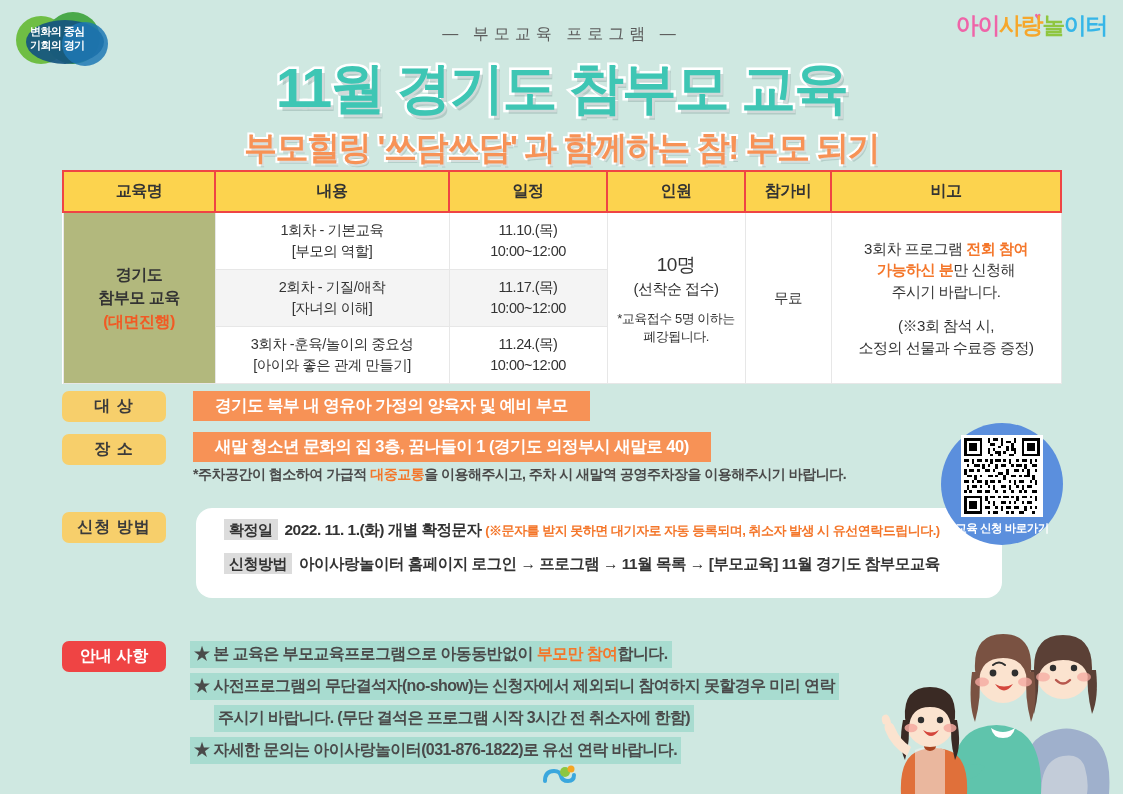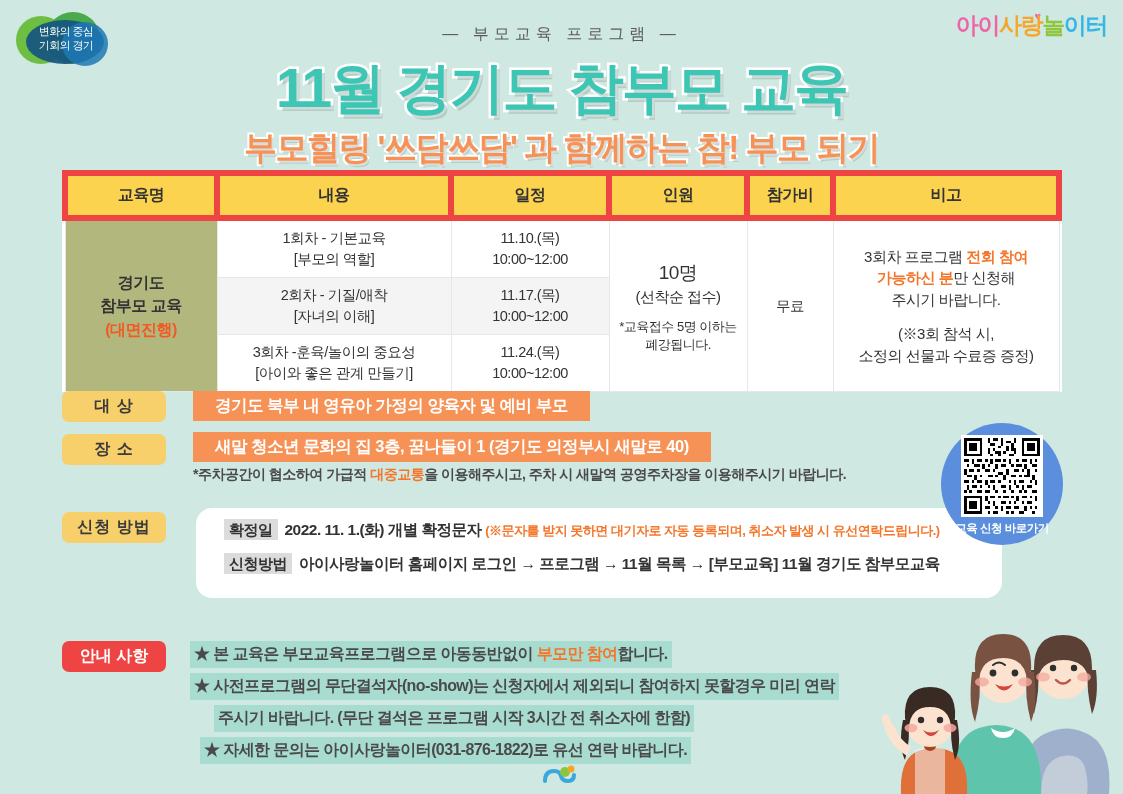--- a/index.html
+++ b/index.html
@@ -12,22 +12,22 @@
 
   
   .gg-logo{ position:absolute; left:16px; top:12px; width:97px; height:56px; }
   .gg-logo .blob{ position:absolute; border-radius:50%; }
   .gg-b1{ left:0;  top:4px;  width:50px; height:48px; background:#6fbe44; }
   .gg-b2{ left:30px; top:0;  width:54px; height:52px; background:#4aa94a; }
   .gg-b3{ left:10px; top:8px; width:78px; height:44px; background:#15557f; opacity:.93; }
   .gg-b4{ left:46px; top:10px; width:46px; height:44px; background:#1f78b4; opacity:.85; }
   .gg-logo .gg-txt{
     position:absolute; left:14px; top:12px; width:72px;
-    color:#fff; font-size:11px; font-weight:normal; line-height:1.28;
-    text-align:center; letter-spacing:-.6px; z-index:5;
+    color:#fff; font-size:11px; font-weight:bold; line-height:1.28;
+    letter-spacing:-.6px; z-index:5;
   }
 
   .isl-logo{ position:absolute; right:16px; top:14px; font-size:23px; font-weight:bold;
              letter-spacing:-1.4px; line-height:1; }
   .isl-logo .c1{ color:#ef64a8; } .isl-logo .c2{ color:#f6a72b; }
   .isl-logo .c3{ color:#8fc63f; } .isl-logo .c4{ color:#36b6e8; }
   .isl-heart{ position:absolute; right:82px; top:10px; color:#ef64a8; font-size:11px; }
 
   .eyebrow{ position:absolute; top:24px; left:0; right:0; text-align:center;
             font-size:16px; color:#5a5a5a; letter-spacing:5px; }
@@ -42,21 +42,21 @@
     position:absolute; top:126px; left:0; right:0; text-align:center;
     font-size:33px; font-weight:bold; color:#f79256; letter-spacing:-1.5px;
     -webkit-text-stroke:4px #ffffff; paint-order:stroke fill;
     text-shadow:2px 3px 0 rgba(120,150,145,.3);
   }
 
   
   .tbl{ position:absolute; left:62px; top:170px; width:1000px;
         border-collapse:collapse; background:#fff; font-size:14.5px; }
   .tbl th{ background:#fcd34e; color:#333; font-weight:bold; font-size:16px;
-           padding:9px 0; border:6px solid #ef4444; letter-spacing:-.5px; }
+           padding:9px 0; border:2px solid #ef4444; letter-spacing:-.5px; }
   .tbl td{ border:1px solid #e7e7e7; text-align:center; color:#333;
            line-height:1.45; letter-spacing:-.5px; padding:7px 4px; }
   .c-name{ background:#b2b87d; color:#fff; font-weight:bold; font-size:16px;
            line-height:1.7; width:152px; }
   .c-name .paren{ color:#f15a24; display:block; }
   .r-alt{ background:#f4f4f4; }
   .c-qty{ font-size:15px; line-height:1.9; }
   .c-qty .big{ font-size:19px; }
   .c-qty .small{ font-size:13px; line-height:1.35; display:block; margin-top:10px; }
   .c-note{ font-size:15px; line-height:1.55; }
@@ -362,21 +362,21 @@
 
 <div class="notice-line" style="left:190px; top:641px;">
   <span class="hl"><span>★ 본 교육은 부모교육프로그램으로 아동동반없이 </span><span class="org">부모만 참여</span><span>합니다.</span></span>
 </div>
 <div class="notice-line" style="left:190px; top:673px;">
   <span class="hl">★ 사전프로그램의 무단결석자(no-show)는 신청자에서 제외되니 참여하지 못할경우 미리 연락</span>
 </div>
 <div class="notice-line" style="left:214px; top:705px;">
   <span class="hl">주시기 바랍니다. (무단 결석은 프로그램 시작 3시간 전 취소자에 한함)</span>
 </div>
-<div class="notice-line" style="left:200px; top:737px;">
+<div class="notice-line" style="left:190px; top:737px;">
   <span class="hl">★ 자세한 문의는 아이사랑놀이터(031-876-1822)로 유선 연락 바랍니다.</span>
 </div>
 
 <svg class="family" viewBox="0 0 250 170">
 
   <g>
     <path d="M150 170 q-4-52 26-62 q18-7 34 0 q30 10 26 62z" fill="#9fb0cc"></path>
     <path d="M168 170 q0-34 22-38 q18-3 22 12 q4 14 2 26z" fill="#c3ccd9"></path>
     <ellipse cx="190" cy="44" rx="29" ry="31" fill="#fbe3cf"></ellipse>
     <path d="M161 44 q0-33 29-33 q29 0 29 33 q0 10-3 14 q-2-22-26-22 q-24 0-26 24 q-3-6-3-16z" fill="#5b4036"></path>

